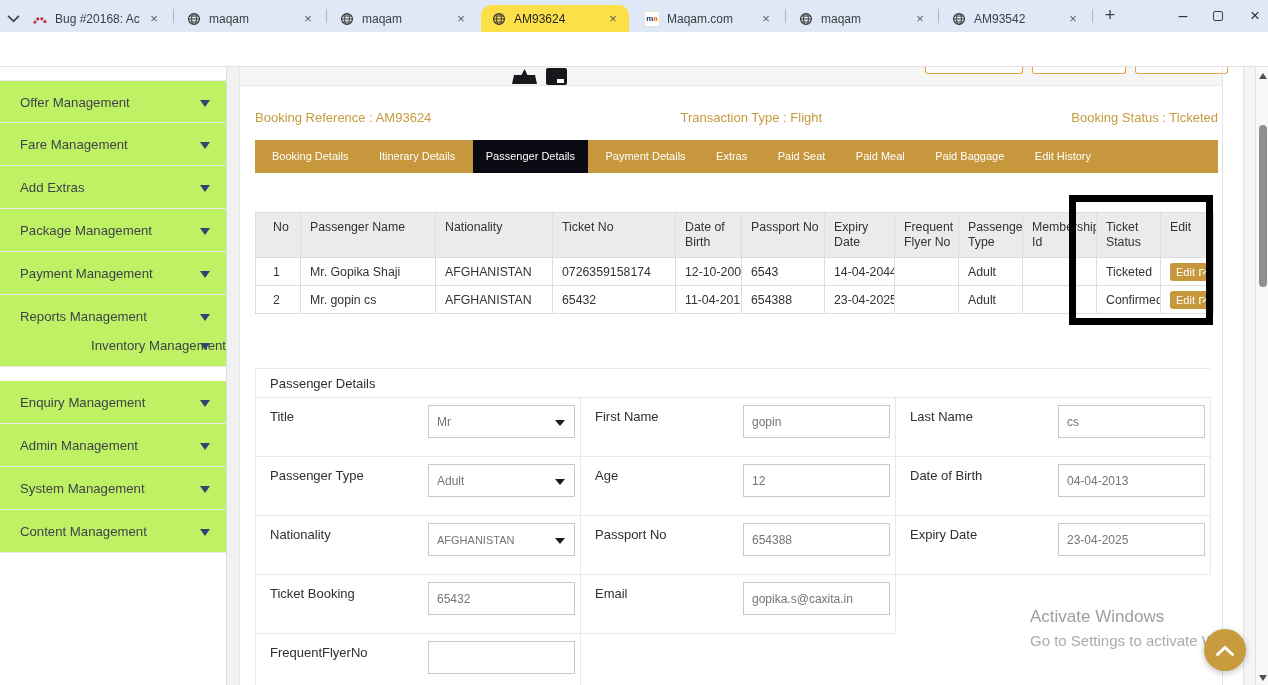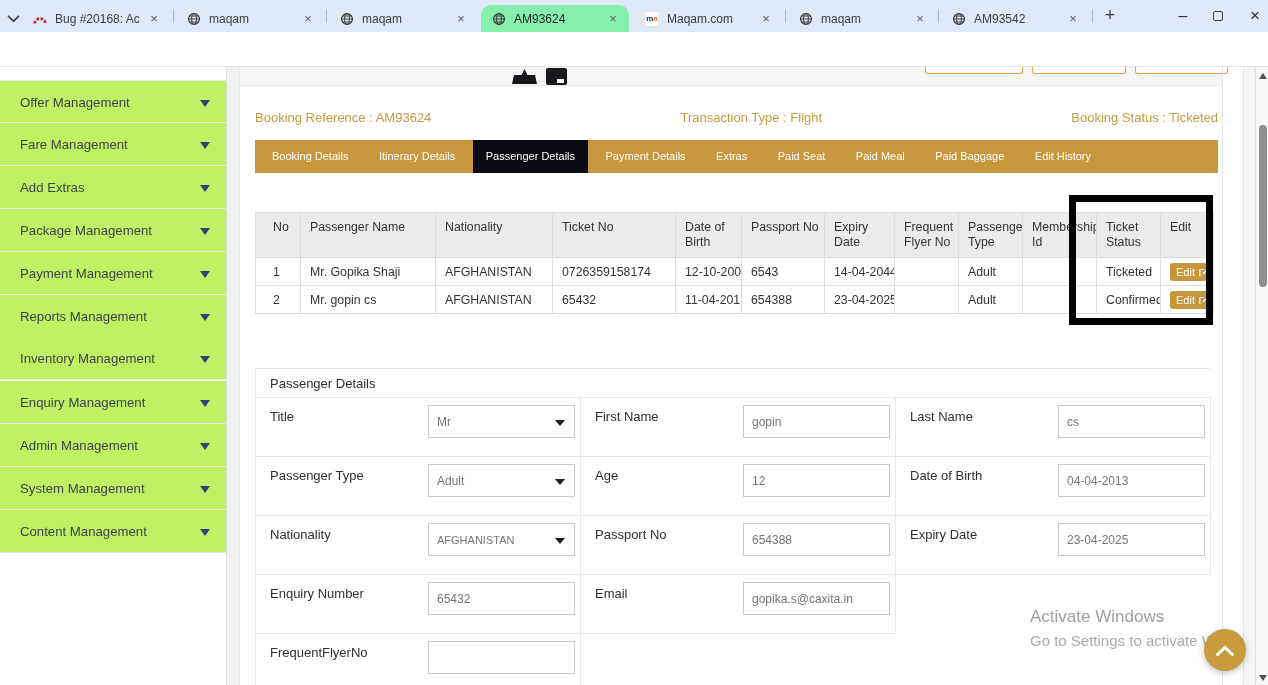--- a/index.html
+++ b/index.html
@@ -5,21 +5,21 @@
   * { margin:0; padding:0; box-sizing:border-box; }
   html,body { width:1268px; height:685px; overflow:hidden; background:#fff;
     font-family:"Liberation Sans", sans-serif; }
   .abs { position:absolute; }
   #root { position:relative; width:1268px; height:685px; background:#fff; overflow:hidden; }
 
   
   #tabstrip { position:absolute; left:0; top:0; width:1268px; height:32px; background:#dee8f6; }
   .tab { position:absolute; top:5px; height:27px; display:flex; align-items:center;
     font-size:12px; color:#3c4043; padding:0 8px 0 10px; }
-  .tab.active { background:#86efac; border-radius:10px 10px 0 0; color:#1f2124; }
+  .tab.active { background:#fde047; border-radius:10px 10px 0 0; color:#1f2124; }
   .tab .fav { width:16px; height:16px; display:flex; align-items:center; justify-content:center; flex:none; }
   .tab .ttl { margin-left:7px; white-space:nowrap; overflow:hidden; flex:1; }
   .tab .cls { margin-left:6px; width:16px; height:16px; line-height:15px; text-align:center;
     font-size:13px; color:#5a5d61; border-radius:50%; flex:none; cursor:pointer; }
   .sep { position:absolute; top:9px; width:1px; height:14px; background:#aab6c8; }
   .newtab { position:absolute; top:4px; width:24px; height:24px; text-align:center; line-height:23px;
     font-size:18px; color:#3c4043; border-radius:50%; }
   .winbtn { position:absolute; top:0; width:30px; height:32px; display:flex; align-items:center;
     justify-content:center; color:#2f3134; font-size:14px; }
   .maxbox { width:10px; height:10px; border:1.5px solid #3a3d41; border-radius:2px; display:inline-block; }
@@ -247,21 +247,21 @@
     <div class="sideitem" style="top:56px;">
       <span>Fare Management</span><span class="sidecaret"></span></div>
     <div class="sideitem" style="top:99px;">
       <span>Add Extras</span><span class="sidecaret"></span></div>
     <div class="sideitem" style="top:142px;">
       <span>Package Management</span><span class="sidecaret"></span></div>
     <div class="sideitem" style="top:185px;">
       <span>Payment Management</span><span class="sidecaret"></span></div>
     <div class="sideitem" style="top:228px;">
       <span>Reports Management</span><span class="sidecaret"></span></div>
-    <div class="sideitem" style="top:270px;">
+    <div class="sideitem" style="top:257px;text-align:right;">
       <span>Inventory Management</span><span class="sidecaret"></span></div>
     <div class="sideitem" style="top:314px;">
       <span>Enquiry Management</span><span class="sidecaret"></span></div>
     <div class="sideitem" style="top:357px;">
       <span>Admin Management</span><span class="sidecaret"></span></div>
     <div class="sideitem" style="top:400px;">
       <span>System Management</span><span class="sidecaret"></span></div>
     <div class="sideitem" style="top:443px;">
       <span>Content Management</span><span class="sidecaret"></span></div>
     <div id="sidebarborder"></div>
@@ -418,21 +418,21 @@
       <div class="fcell c2 b r" style="top:147px;">
         <span class="flabel">Passport No</span>
         <input class="ffield" readonly="" value="654388" style="">
       </div>
       <div class="fcell c3 b r" style="top:147px;">
         <span class="flabel">Expiry Date</span>
         <input class="ffield" readonly="" value="23-04-2025" style="">
       </div>
 
       <div class="fcell c1 b r" style="top:206px;">
-        <span class="flabel">Enquiry Number</span>
+        <span class="flabel">Ticket Booking</span>
         <input class="ffield" readonly="" value="65432" style="">
       </div>
       <div class="fcell c2 b r" style="top:206px;">
         <span class="flabel">Email</span>
         <input class="ffield" readonly="" value="gopika.s@caxita.in" style="">
       </div>
 
       <div class="fcell c1 r" style="top:265px;">
         <span class="flabel">FrequentFlyerNo</span>
         <input class="ffield" readonly="" value="" style="">

